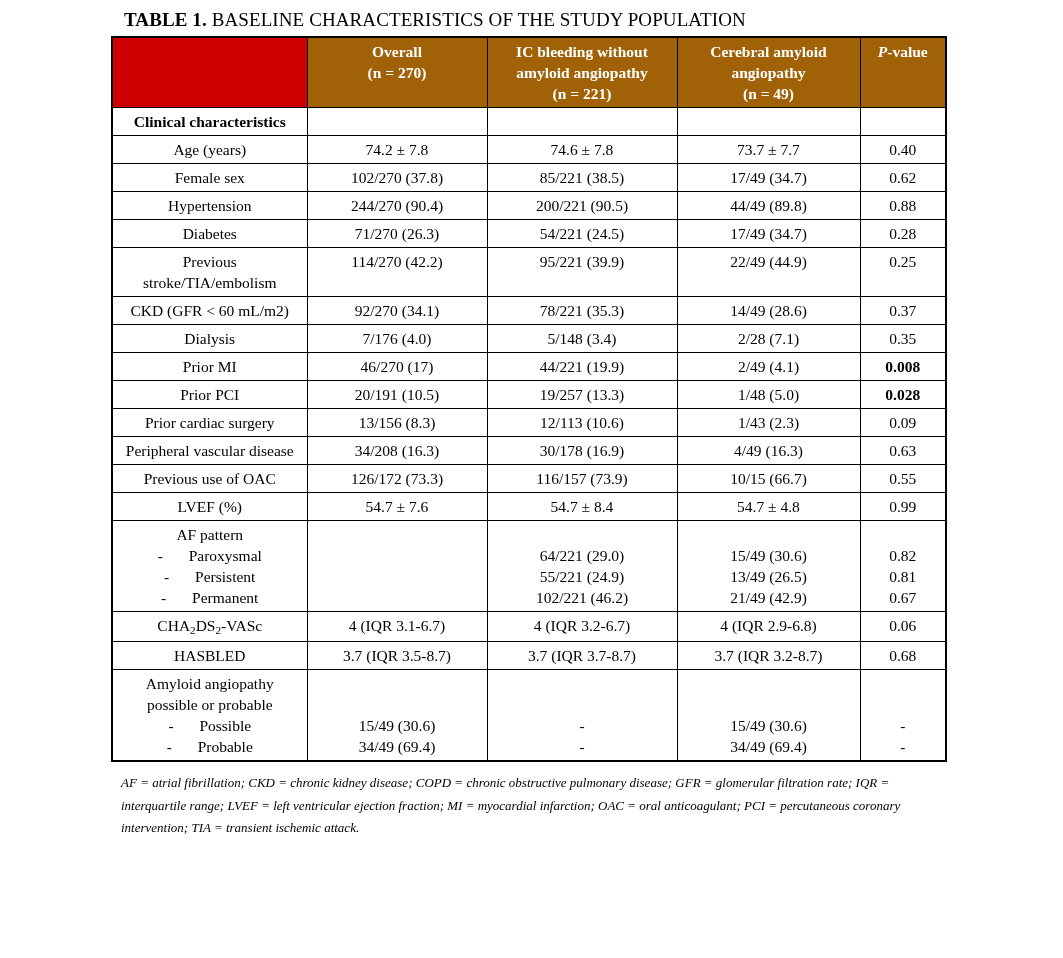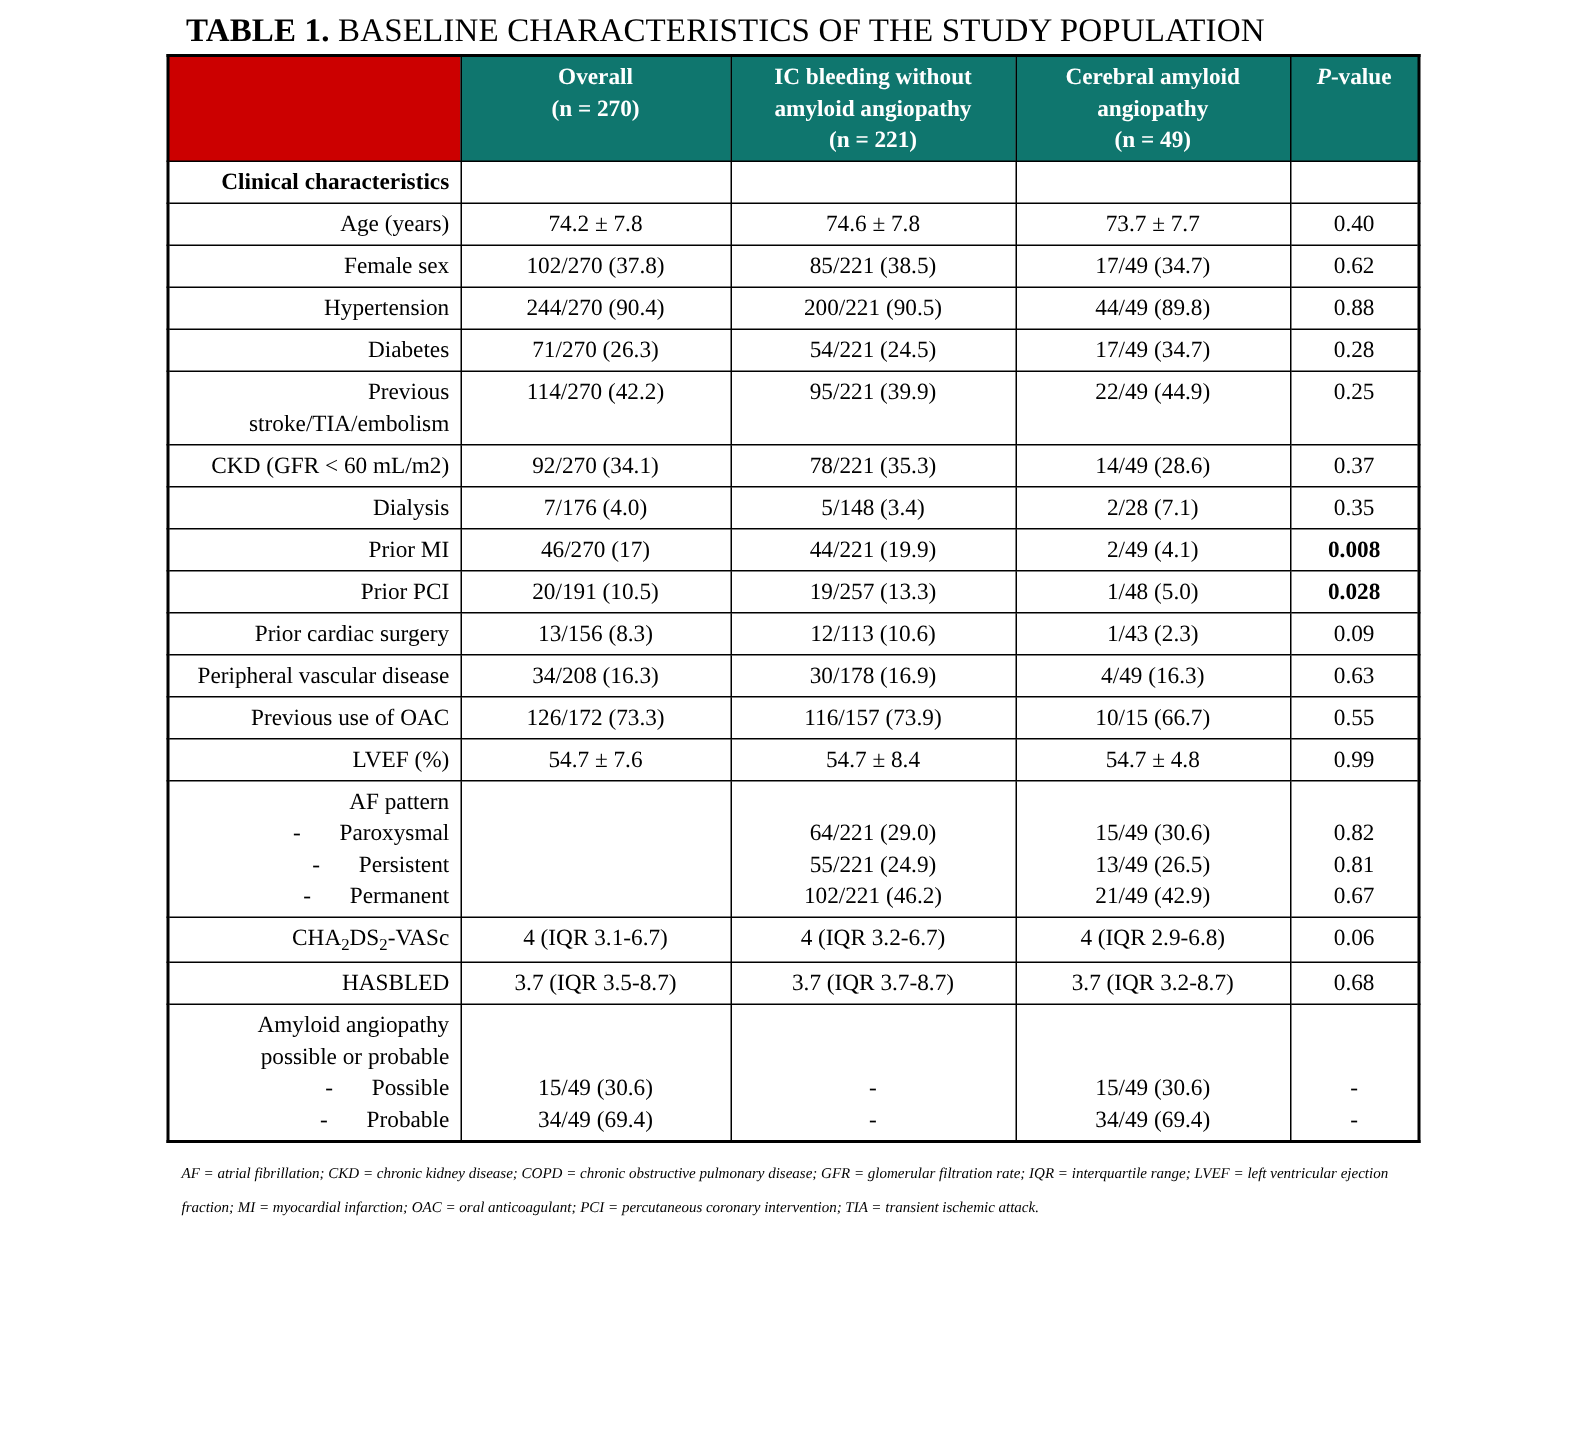--- a/index.html
+++ b/index.html
@@ -16,21 +16,21 @@
   }
   #page {
     position: relative;
     width: 1063px;
     height: 958px;
     box-sizing: border-box;
     padding: 10px 0 0 0;
   }
   #title {
     margin: 0 0 6px 124px;
-    font-size: 22px;
+    font-size: 19px;
     line-height: 20px;
     letter-spacing: 0.1px;
     white-space: nowrap;
   }
   #title .lead {
     font-weight: bold;
   }
   #table-wrap {
     margin-left: 111px;
     width: 834px;
@@ -48,54 +48,54 @@
   table.t1 col.c4 { width: 86px; }
 
   table.t1 th, table.t1 td {
     border: 1px solid #000000;
     font-size: 15.5px;
     line-height: 21px;
     padding: 3px 7px;
     vertical-align: top;
   }
   thead th {
-    background: #0f766e;
+    background: #a16207;
     color: #ffffff;
     font-weight: bold;
     text-align: center;
     vertical-align: middle;
     padding: 6px 5px;
     line-height: 21px;
     border-color: #000000;
   }
   thead th.blank { background: #CC0000; }
   thead th .pv-i { font-style: italic; }
 
   td.label {
-    text-align: right;
+    text-align: center;
     white-space: normal;
   }
   td.val {
     text-align: center;
   }
   td.bold, .bold { font-weight: bold; }
   .bullet-line {
     display: block;
     white-space: pre;
   }
   tr.bottomalign td { vertical-align: bottom; }
   tr.bottomalign td.label { vertical-align: top; }
 
   .valstack span { display: block; }
 
   #footnote {
     margin: 10px 0 0 121px;
     width: 812px;
     font-style: italic;
-    font-size: 10px;
+    font-size: 13px;
     line-height: 22.5px;
   }
   sub { font-size: 0.72em; vertical-align: baseline; position: relative; bottom: -0.24em; }
 </style>
 </head>
 <body>
 
 <div id="page">
 
   <div id="title">

